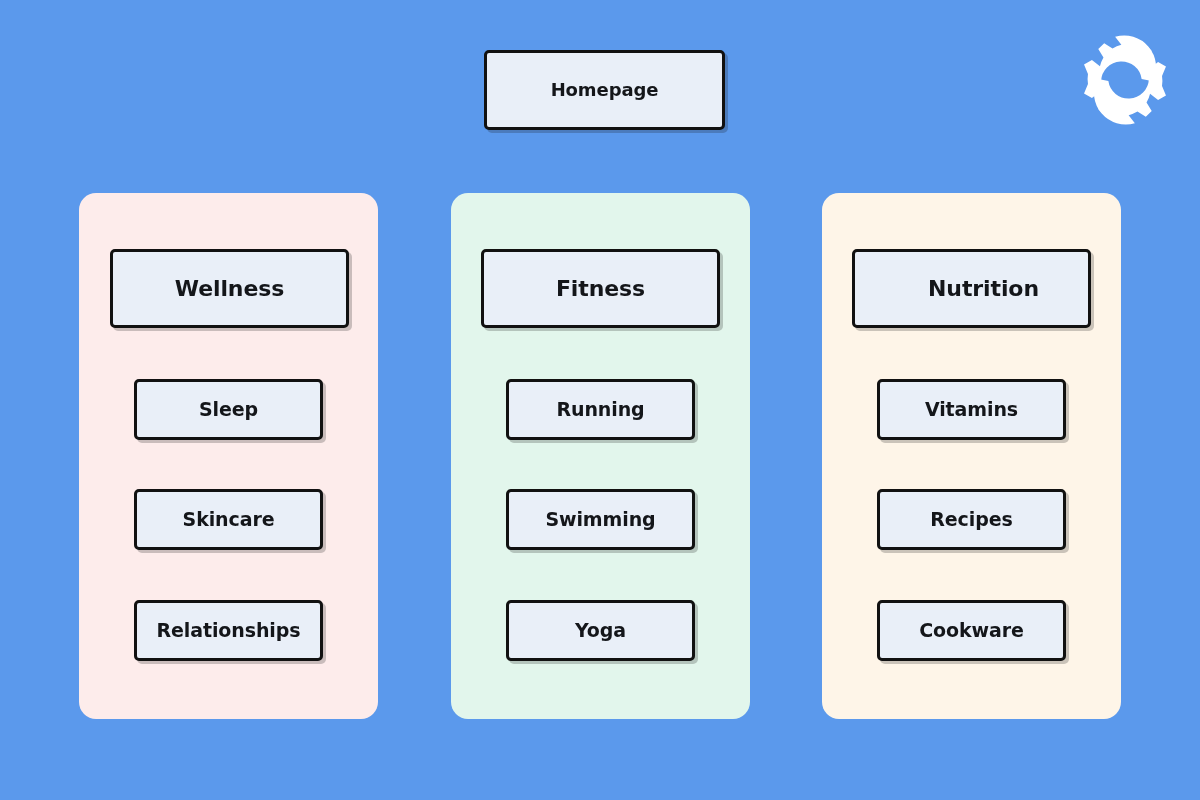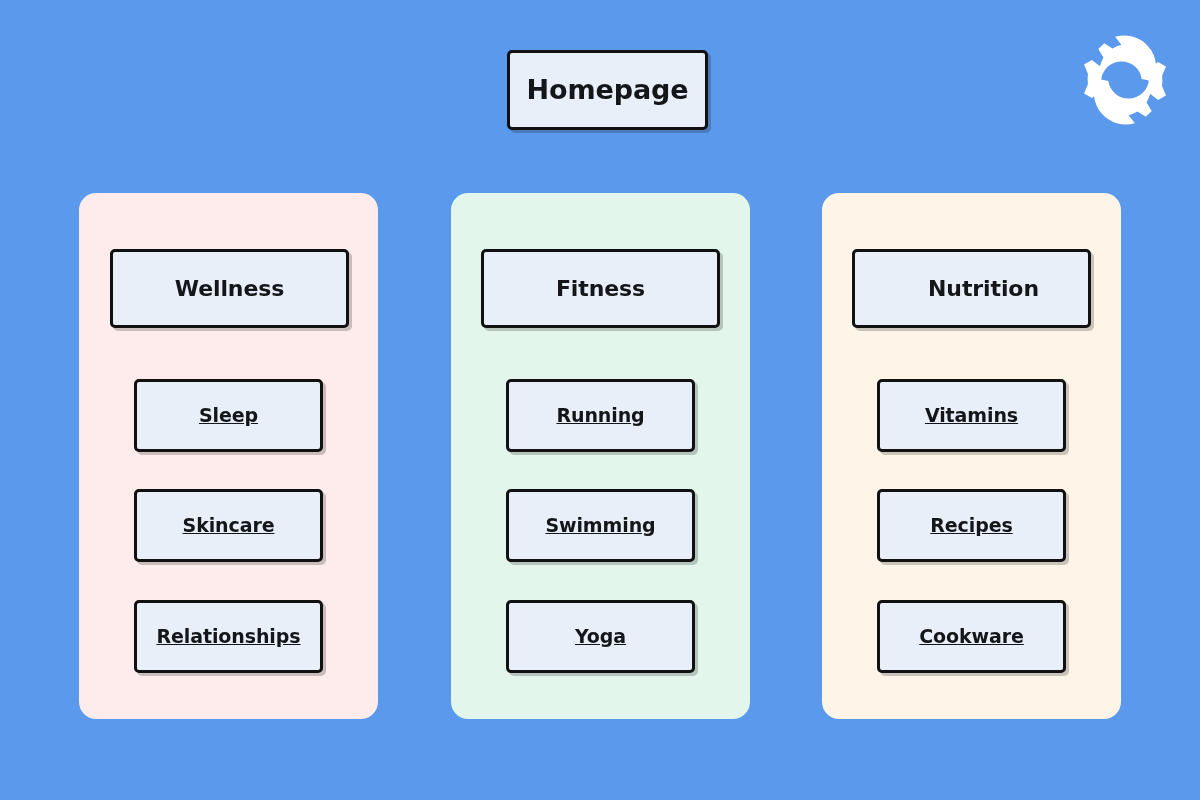--- a/index.html
+++ b/index.html
@@ -46,25 +46,25 @@
     box-shadow: 3px 3px 0 rgba(17,17,17,0.22);
     color: #14161a;
     text-align: center;
     line-height: 1.05;
     letter-spacing: -0.1px;
     white-space: nowrap;
   }
 
   
   .node--root {
-    left: 507px;
+    left: 484px;
     top: 50px;
-    width: 201px;
+    width: 241px;
     height: 80px;
-    font-size: 27px;
+    font-size: 18px;
     font-weight: 700;
   }
 
   
   .panel {
     position: absolute;
     top: 193px;
     width: 299px;
     height: 526px;
     border-radius: 17px;
@@ -79,24 +79,23 @@
     top: 249px;
     font-size: 22px;
     font-weight: 700;
   }
   .node--header.col1 { left: 110px; }
   .node--header.col2 { left: 481px; }
   .node--header.col3 { left: 852px; padding-left: 24px; }
 
   .node--child {
     width: 189px;
-    height: 73px;
+    height: 61px;
     font-size: 19px;
     font-weight: 700;
-    text-decoration: underline;
   }
   .node--child.col1 { left: 134px; }
   .node--child.col2 { left: 506px; }
   .node--child.col3 { left: 877px; }
 
   .node--child.row1 { top: 379px; }
   .node--child.row2 { top: 489px; }
   .node--child.row3 { top: 600px; }
 </style>
 </head>

